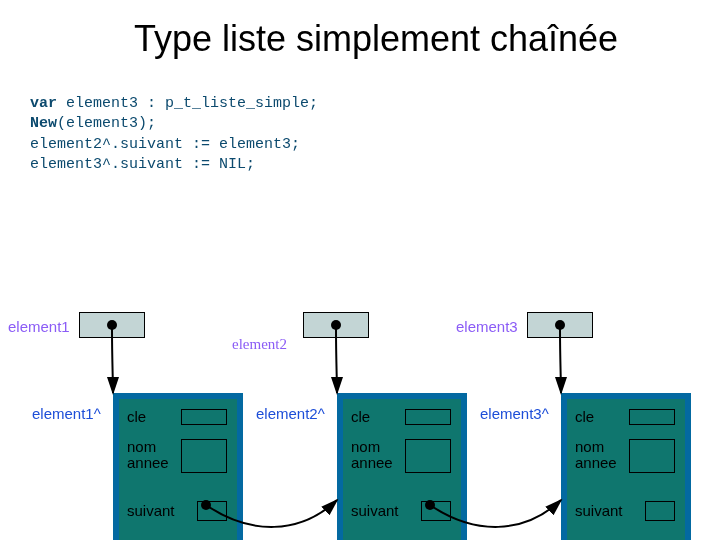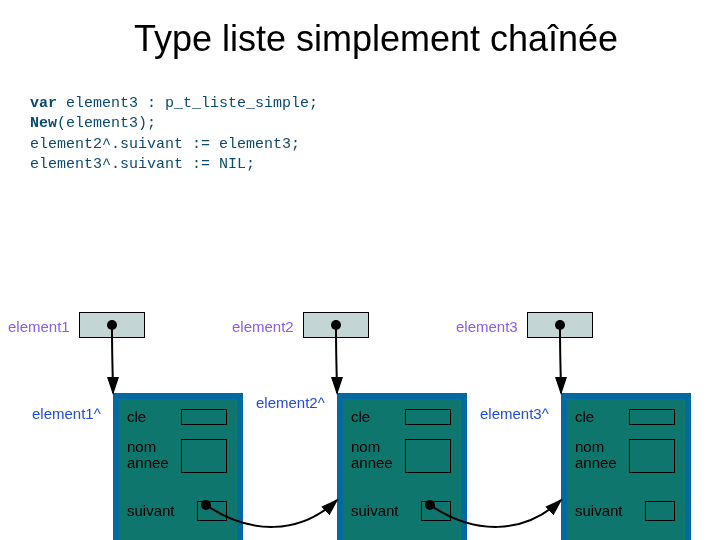--- a/index.html
+++ b/index.html
@@ -92,41 +92,41 @@
 
 <div class="code"><b>var</b><span> element3 : p_t_liste_simple;</span>
 <b>New</b><span>(element3);</span>
 <span>element2^.suivant := element3;</span>
 <span>element3^.suivant := NIL;</span></div>
 
 <div class="ptr-label" style="left:8px; top:318px;">element1</div>
 <div class="ptr-box" style="left:79px; top:312px;"></div>
 <div class="dot" style="left:107px; top:320px;"></div>
 
-<div class="ptr-label" style="left:232px; top:318px;">element2</div>
+<div class="ptr-label" style="left:232px; top:336px;font-family:Liberation Serif, serif;">element2</div>
 <div class="ptr-box" style="left:303px; top:312px;"></div>
 <div class="dot" style="left:331px; top:320px;"></div>
 
 <div class="ptr-label" style="left:456px; top:318px;">element3</div>
 <div class="ptr-box" style="left:527px; top:312px;"></div>
 <div class="dot" style="left:555px; top:320px;"></div>
 
 <div class="deref-label" style="left:32px; top:405px;">element1^</div>
 <div class="node" style="left:113px; top:393px;">
   <span class="field-label" style="left:8px; top:10px;">cle</span>
   <div class="field-box" style="left:62px; top:10px; width:46px; height:16px;"></div>
   <span class="field-label" style="left:8px; top:40px;">nom</span>
   <span class="field-label" style="left:8px; top:56px;">annee</span>
   <div class="field-box" style="left:62px; top:40px; width:46px; height:34px;"></div>
   <span class="field-label" style="left:8px; top:104px;">suivant</span>
   <div class="field-box" style="left:78px; top:102px; width:30px; height:20px;"></div>
 </div>
 <div class="dot" style="left:201px; top:500px;"></div>
 
-<div class="deref-label" style="left:256px; top:394px;">element2^</div>
+<div class="deref-label" style="left:256px; top:405px;">element2^</div>
 <div class="node" style="left:337px; top:393px;">
   <span class="field-label" style="left:8px; top:10px;">cle</span>
   <div class="field-box" style="left:62px; top:10px; width:46px; height:16px;"></div>
   <span class="field-label" style="left:8px; top:40px;">nom</span>
   <span class="field-label" style="left:8px; top:56px;">annee</span>
   <div class="field-box" style="left:62px; top:40px; width:46px; height:34px;"></div>
   <span class="field-label" style="left:8px; top:104px;">suivant</span>
   <div class="field-box" style="left:78px; top:102px; width:30px; height:20px;"></div>
 </div>
 <div class="dot" style="left:425px; top:500px;"></div>

